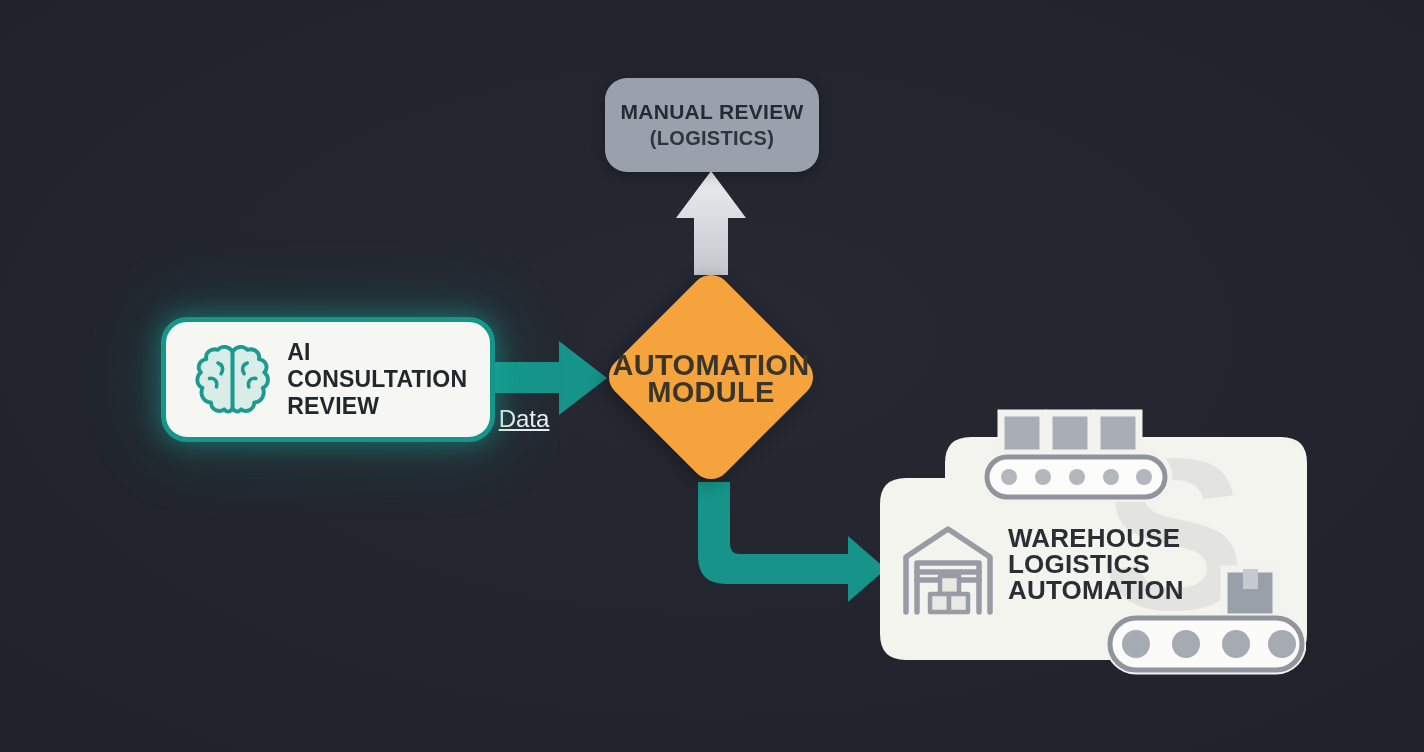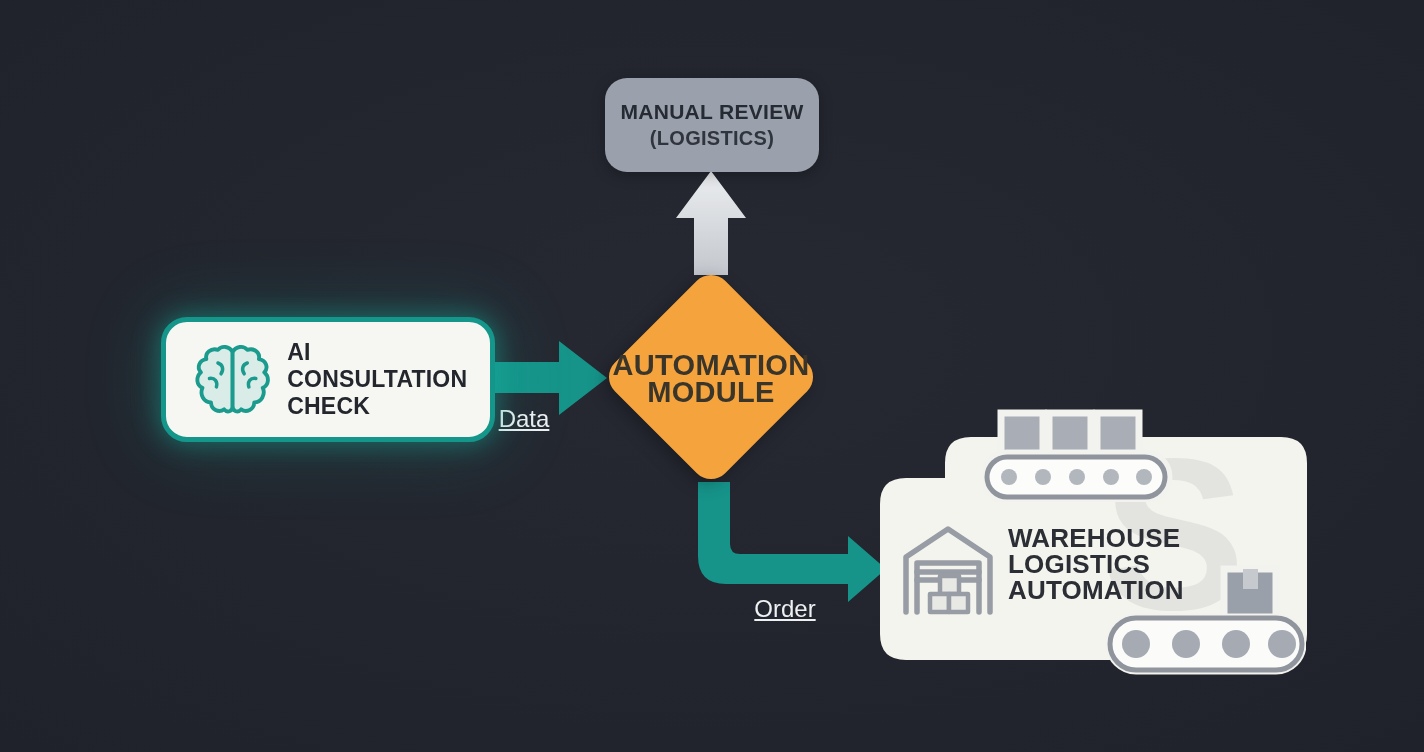--- a/index.html
+++ b/index.html
@@ -80,21 +80,20 @@
     <path d="M0,21 L112,21 L112,0 L160,37 L112,74 L112,52 L0,52 Z" fill="#16948a"></path>
   </svg>
   <div class="abs edge-label label-data">
     <div>Data</div>
   </div>
 
   <svg class="abs" style="left:698px;top:482px;" width="192" height="124" viewBox="0 0 192 124">
     <path d="M0,0 L32,0 L32,62 Q32,72 42,72 L150,72 L150,54 L188,87 L150,120 L150,102 L28,102 Q0,102 0,74 Z" fill="#16948a"></path>
   </svg>
   <div class="abs edge-label label-order">
-    <div>Order</div>
   </div>
 
   <div class="abs diamond"></div>
   <div class="abs diamond-label">
     <div>AUTOMATION</div>
     <div>MODULE</div>
   </div>
 
   <div class="abs ai-box">
     <svg width="80" height="82" viewBox="0 0 100 100">
@@ -102,21 +101,21 @@
         <path fill="#d9ece8" d="M50,14 C46,6 36,5 31,11 C22,8 14,15 16,23 C7,24 3,34 9,40 C2,46 3,57 11,60 C7,69 13,79 22,79 C22,88 32,93 39,88 C43,93 50,91 50,84 Z"></path>
         <path fill="#d9ece8" transform="scale(-1,1) translate(-100,0)" d="M50,14 C46,6 36,5 31,11 C22,8 14,15 16,23 C7,24 3,34 9,40 C2,46 3,57 11,60 C7,69 13,79 22,79 C22,88 32,93 39,88 C43,93 50,91 50,84 Z"></path>
         <path fill="none" stroke-width="4.5" d="M31,28 C37,30 39,36 35,42"></path>
         <path fill="none" stroke-width="4.5" d="M20,48 C27,47 31,52 29,59"></path>
         <path fill="none" stroke-width="4.5" transform="scale(-1,1) translate(-100,0)" d="M31,28 C37,30 39,36 35,42"></path>
         <path fill="none" stroke-width="4.5" transform="scale(-1,1) translate(-100,0)" d="M20,48 C27,47 31,52 29,59"></path>
       </g>
     </svg>
     <div class="ai-label">
       <div>AI CONSULTATION</div>
-      <div>CHECK</div>
+      <div>REVIEW</div>
     </div>
   </div>
 
   <div class="abs warehouse">
 
     <svg class="abs" style="left:0;top:0;" width="427" height="223" viewBox="0 0 427 223">
       <defs>
         <clipPath id="whClip">
           <path d="M91,0 H401 Q427,0 427,26 V197 Q427,223 401,223 H26 Q0,223 0,197 V67 Q0,41 26,41 H65 V26 Q65,0 91,0 Z"></path>
         </clipPath>

